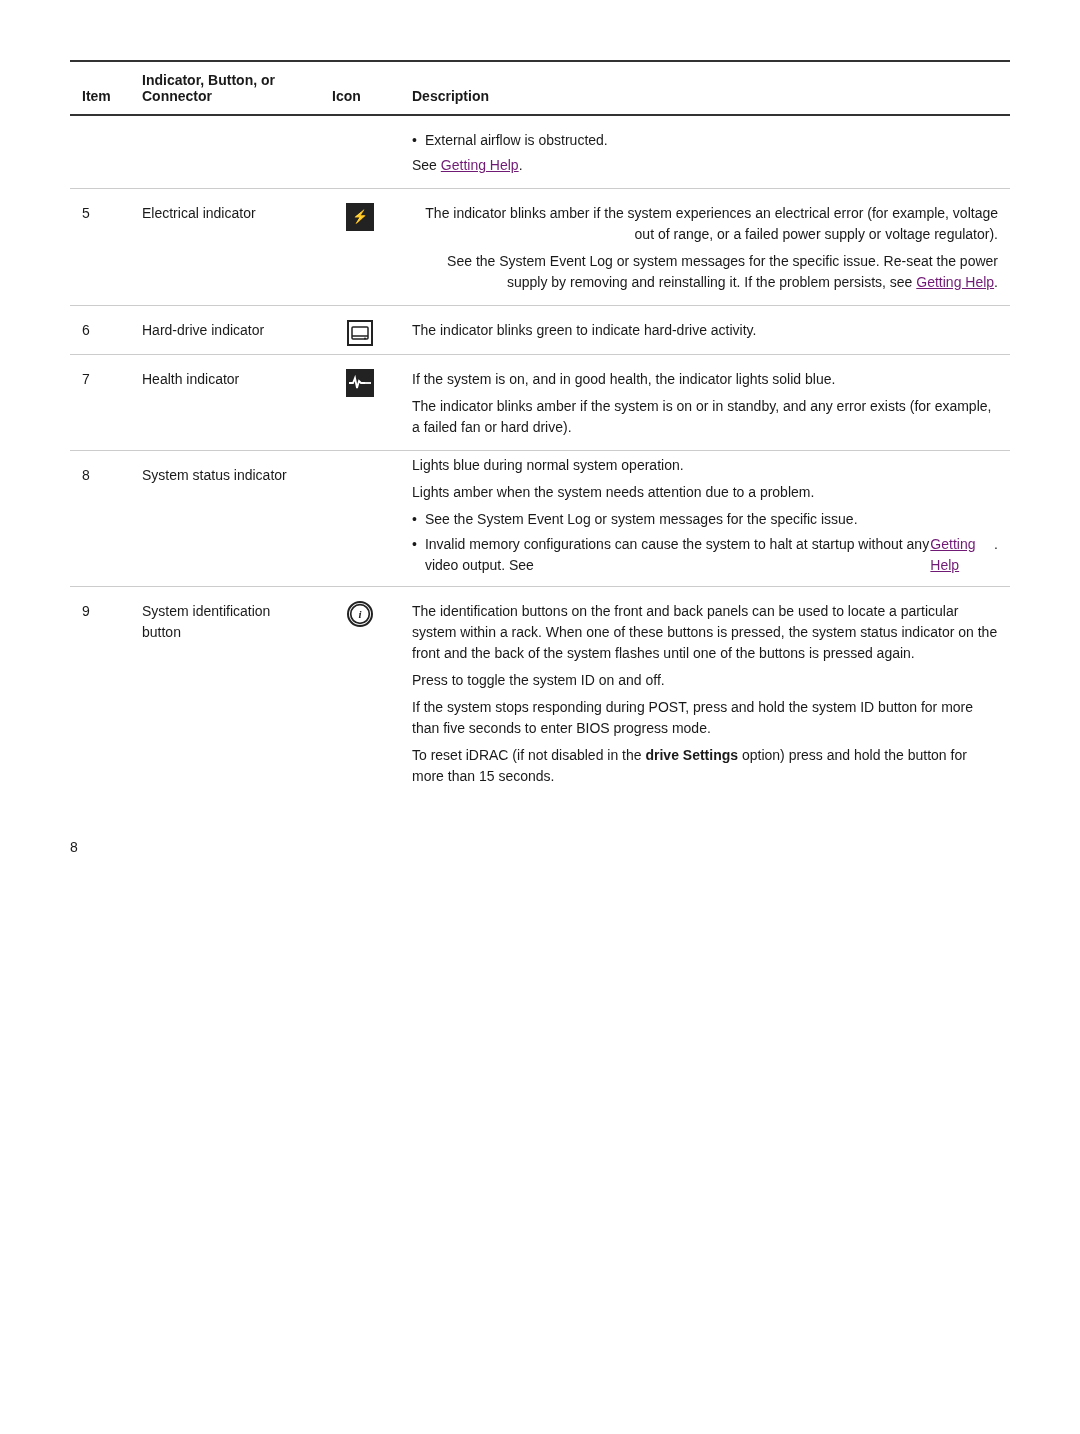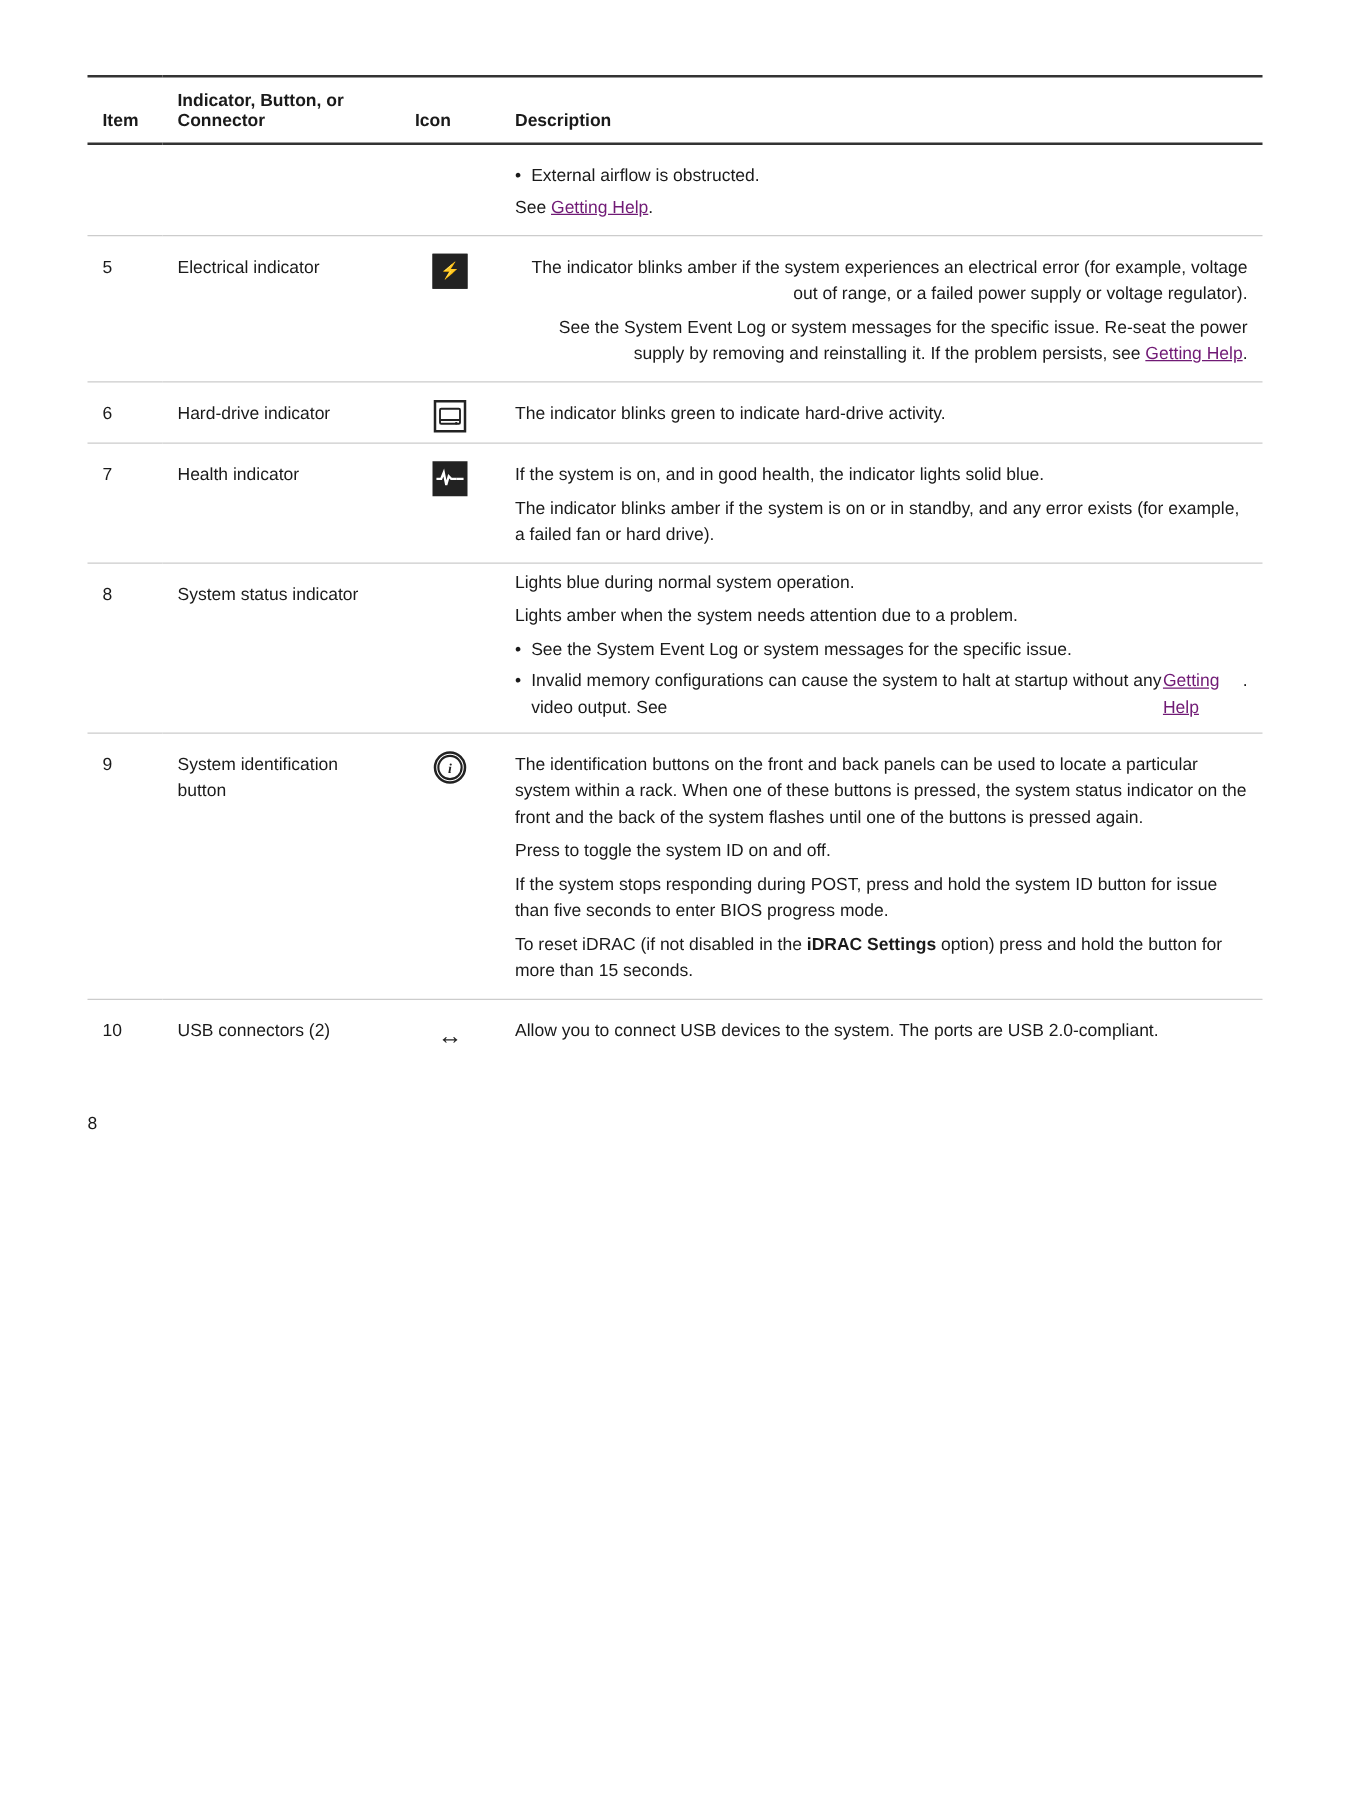--- a/index.html
+++ b/index.html
@@ -215,28 +215,20 @@
         <td class="indicator-col" style="padding-top: 14px;">System identification<br>button</td>
         <td class="icon-col" style="padding-top: 14px; text-align: center;"><span class="icon-info-circle">
             <svg width="26" height="26" viewBox="0 0 26 26">
               <circle cx="13" cy="13" r="11" fill="none" stroke="#222" stroke-width="2"></circle>
               <text x="13" y="18" text-anchor="middle" font-size="13" font-family="serif" fill="#222" font-style="italic">i</text>
             </svg>
           </span></td>
         <td class="desc-col" style="padding-top: 14px;">
           <div class="desc-para">The identification buttons on the front and back panels can be used to locate a particular system within a rack. When one of these buttons is pressed, the system status indicator on the front and the back of the system flashes until one of the buttons is pressed again.</div>
           <div class="desc-para">Press to toggle the system ID on and off.</div>
-          <div class="desc-para">If the system stops responding during POST, press and hold the system ID button for issue than five seconds to enter BIOS progress mode.</div>
-          <div class="desc-para">To reset iDRAC (if not disabled in the <strong>iDRAC Settings</strong> option) press and hold the button for more than 15 seconds.</div>
-        </td>
-      </tr>
-      <tr style="border-top: 1px solid rgb(204, 204, 204);">
-        <td class="item-num" style="padding-top: 14px;">10</td>
-        <td class="indicator-col" style="padding-top: 14px;">USB connectors (2)</td>
-        <td class="icon-col" style="padding-top: 14px; text-align: center;"><span class="icon-usb" style="font-size: 20px; color: rgb(34, 34, 34);">↔</span></td>
-        <td class="desc-col" style="padding-top: 14px;">
-          <div class="desc-para">Allow you to connect USB devices to the system. The ports are USB 2.0-compliant.</div>
+          <div class="desc-para">If the system stops responding during POST, press and hold the system ID button for more than five seconds to enter BIOS progress mode.</div>
+          <div class="desc-para">To reset iDRAC (if not disabled in the <strong>drive Settings</strong> option) press and hold the button for more than 15 seconds.</div>
         </td>
       </tr>
     </tbody>
 </table>
 
 <div style="font-size:14px;">8</div>
 
 </body></html>

